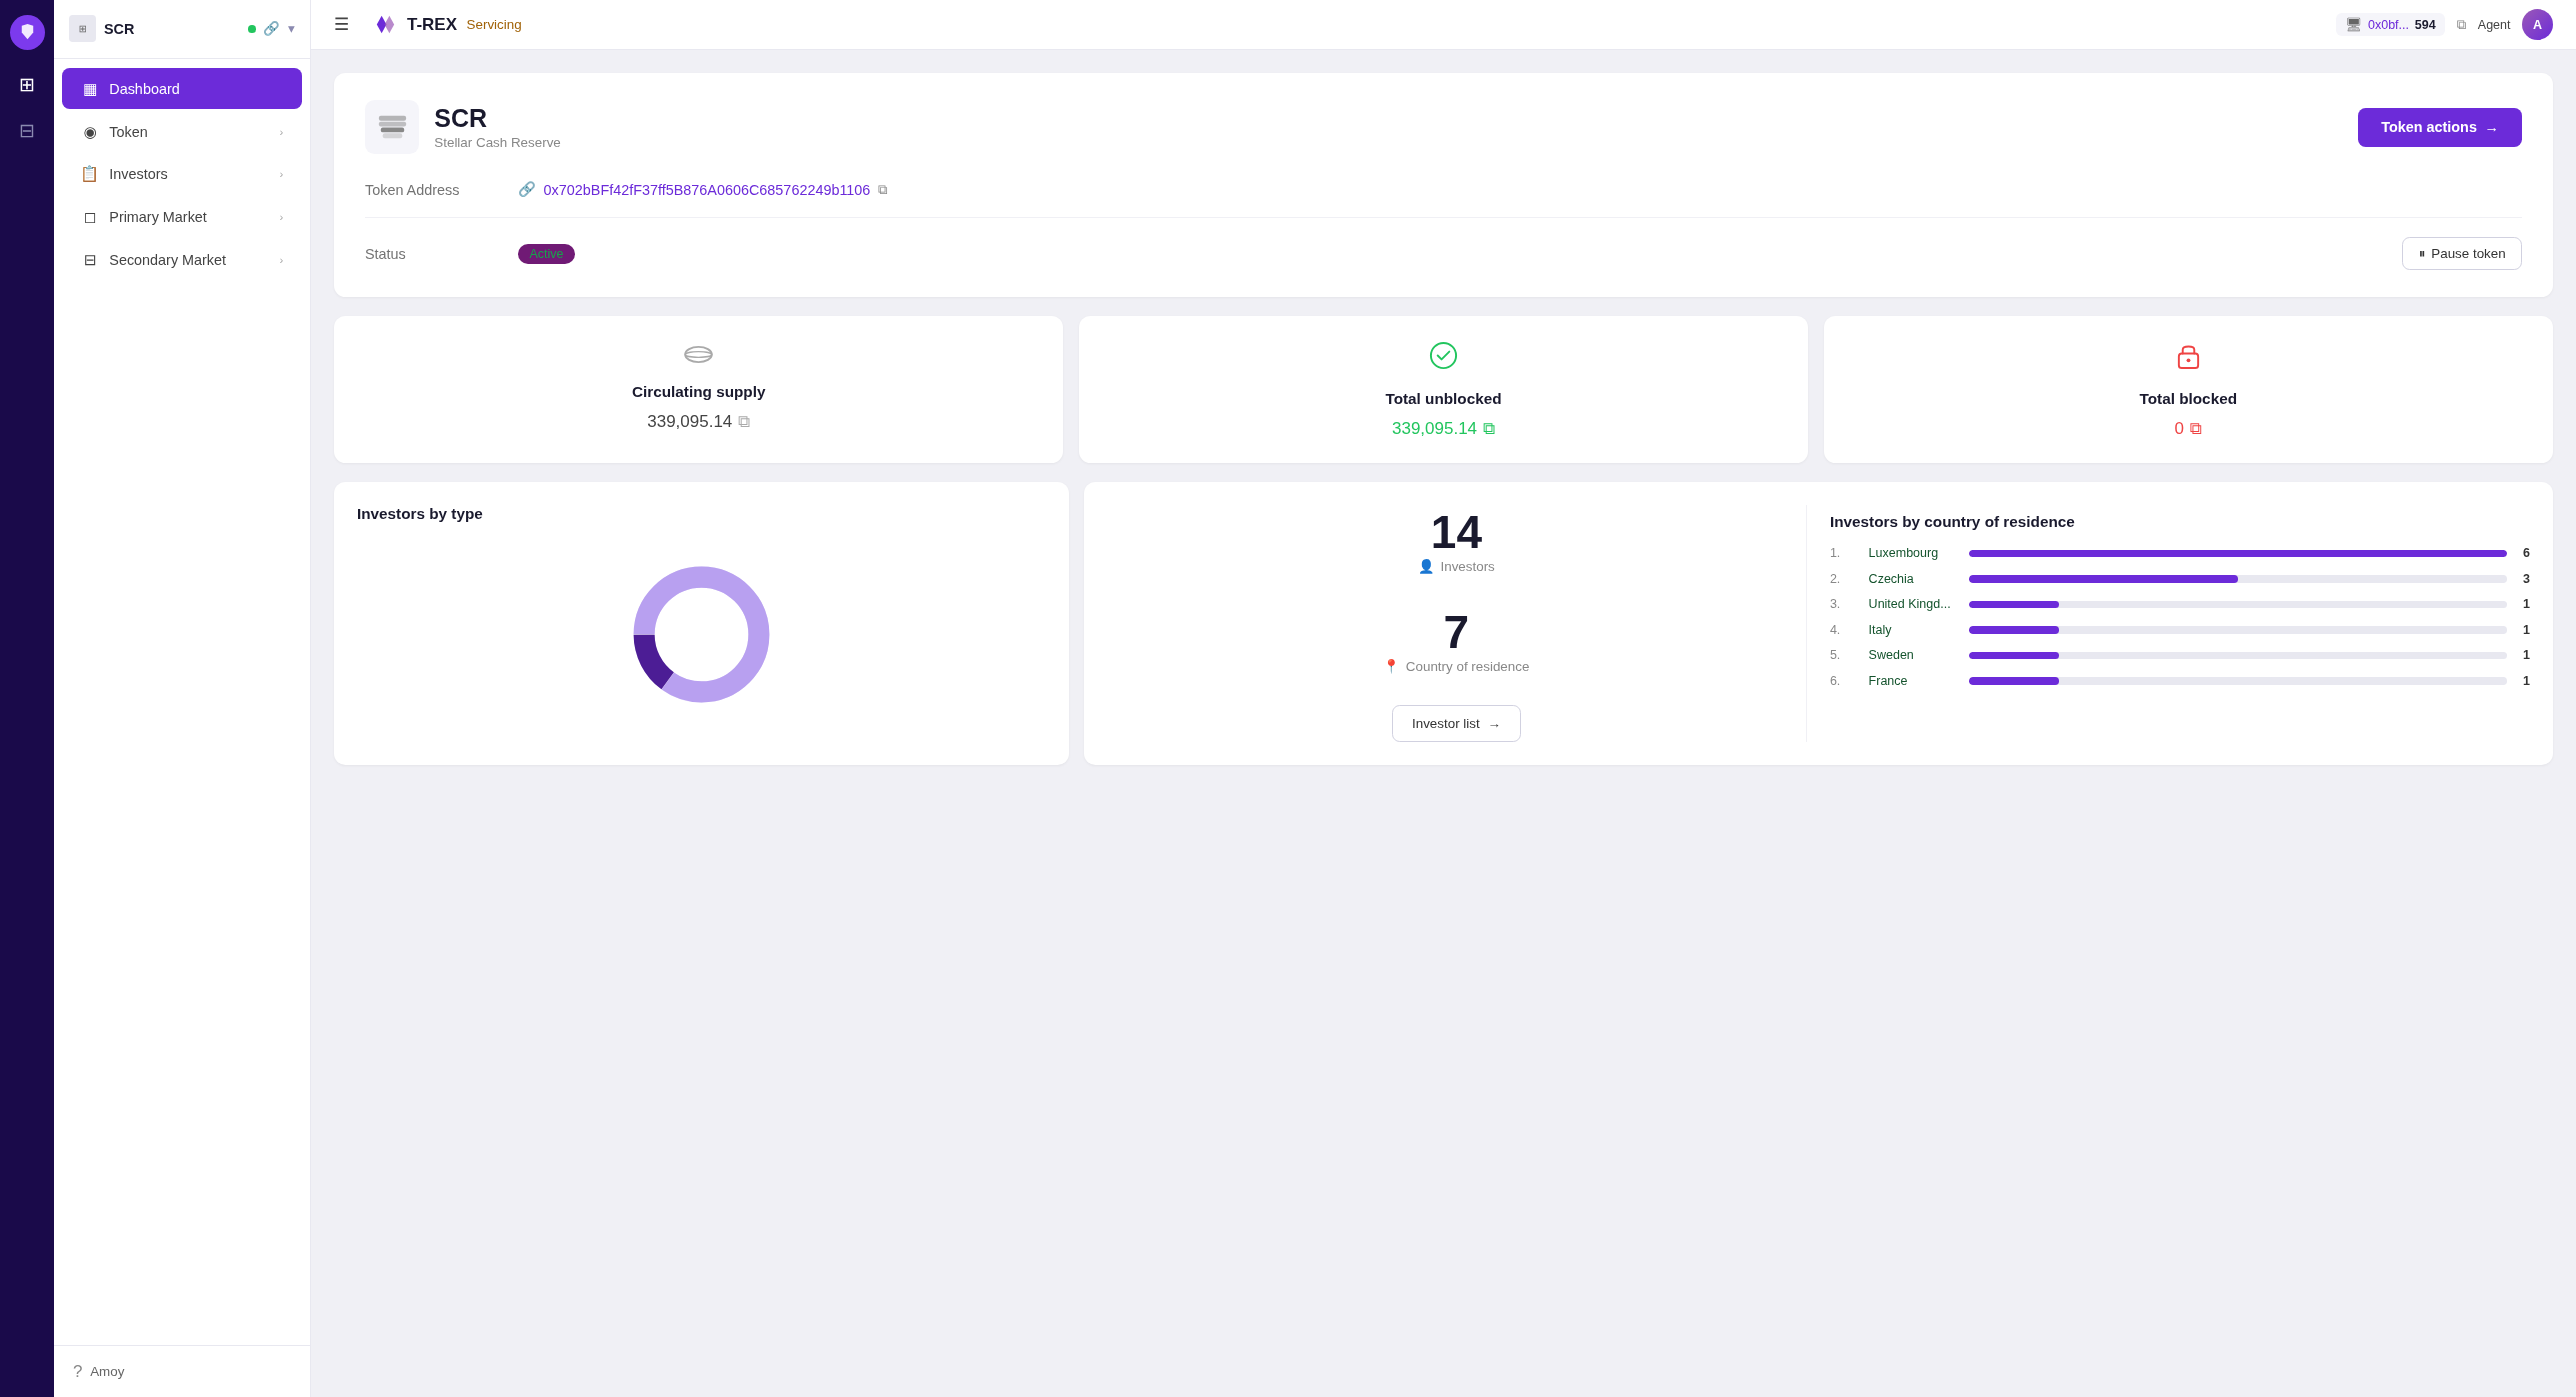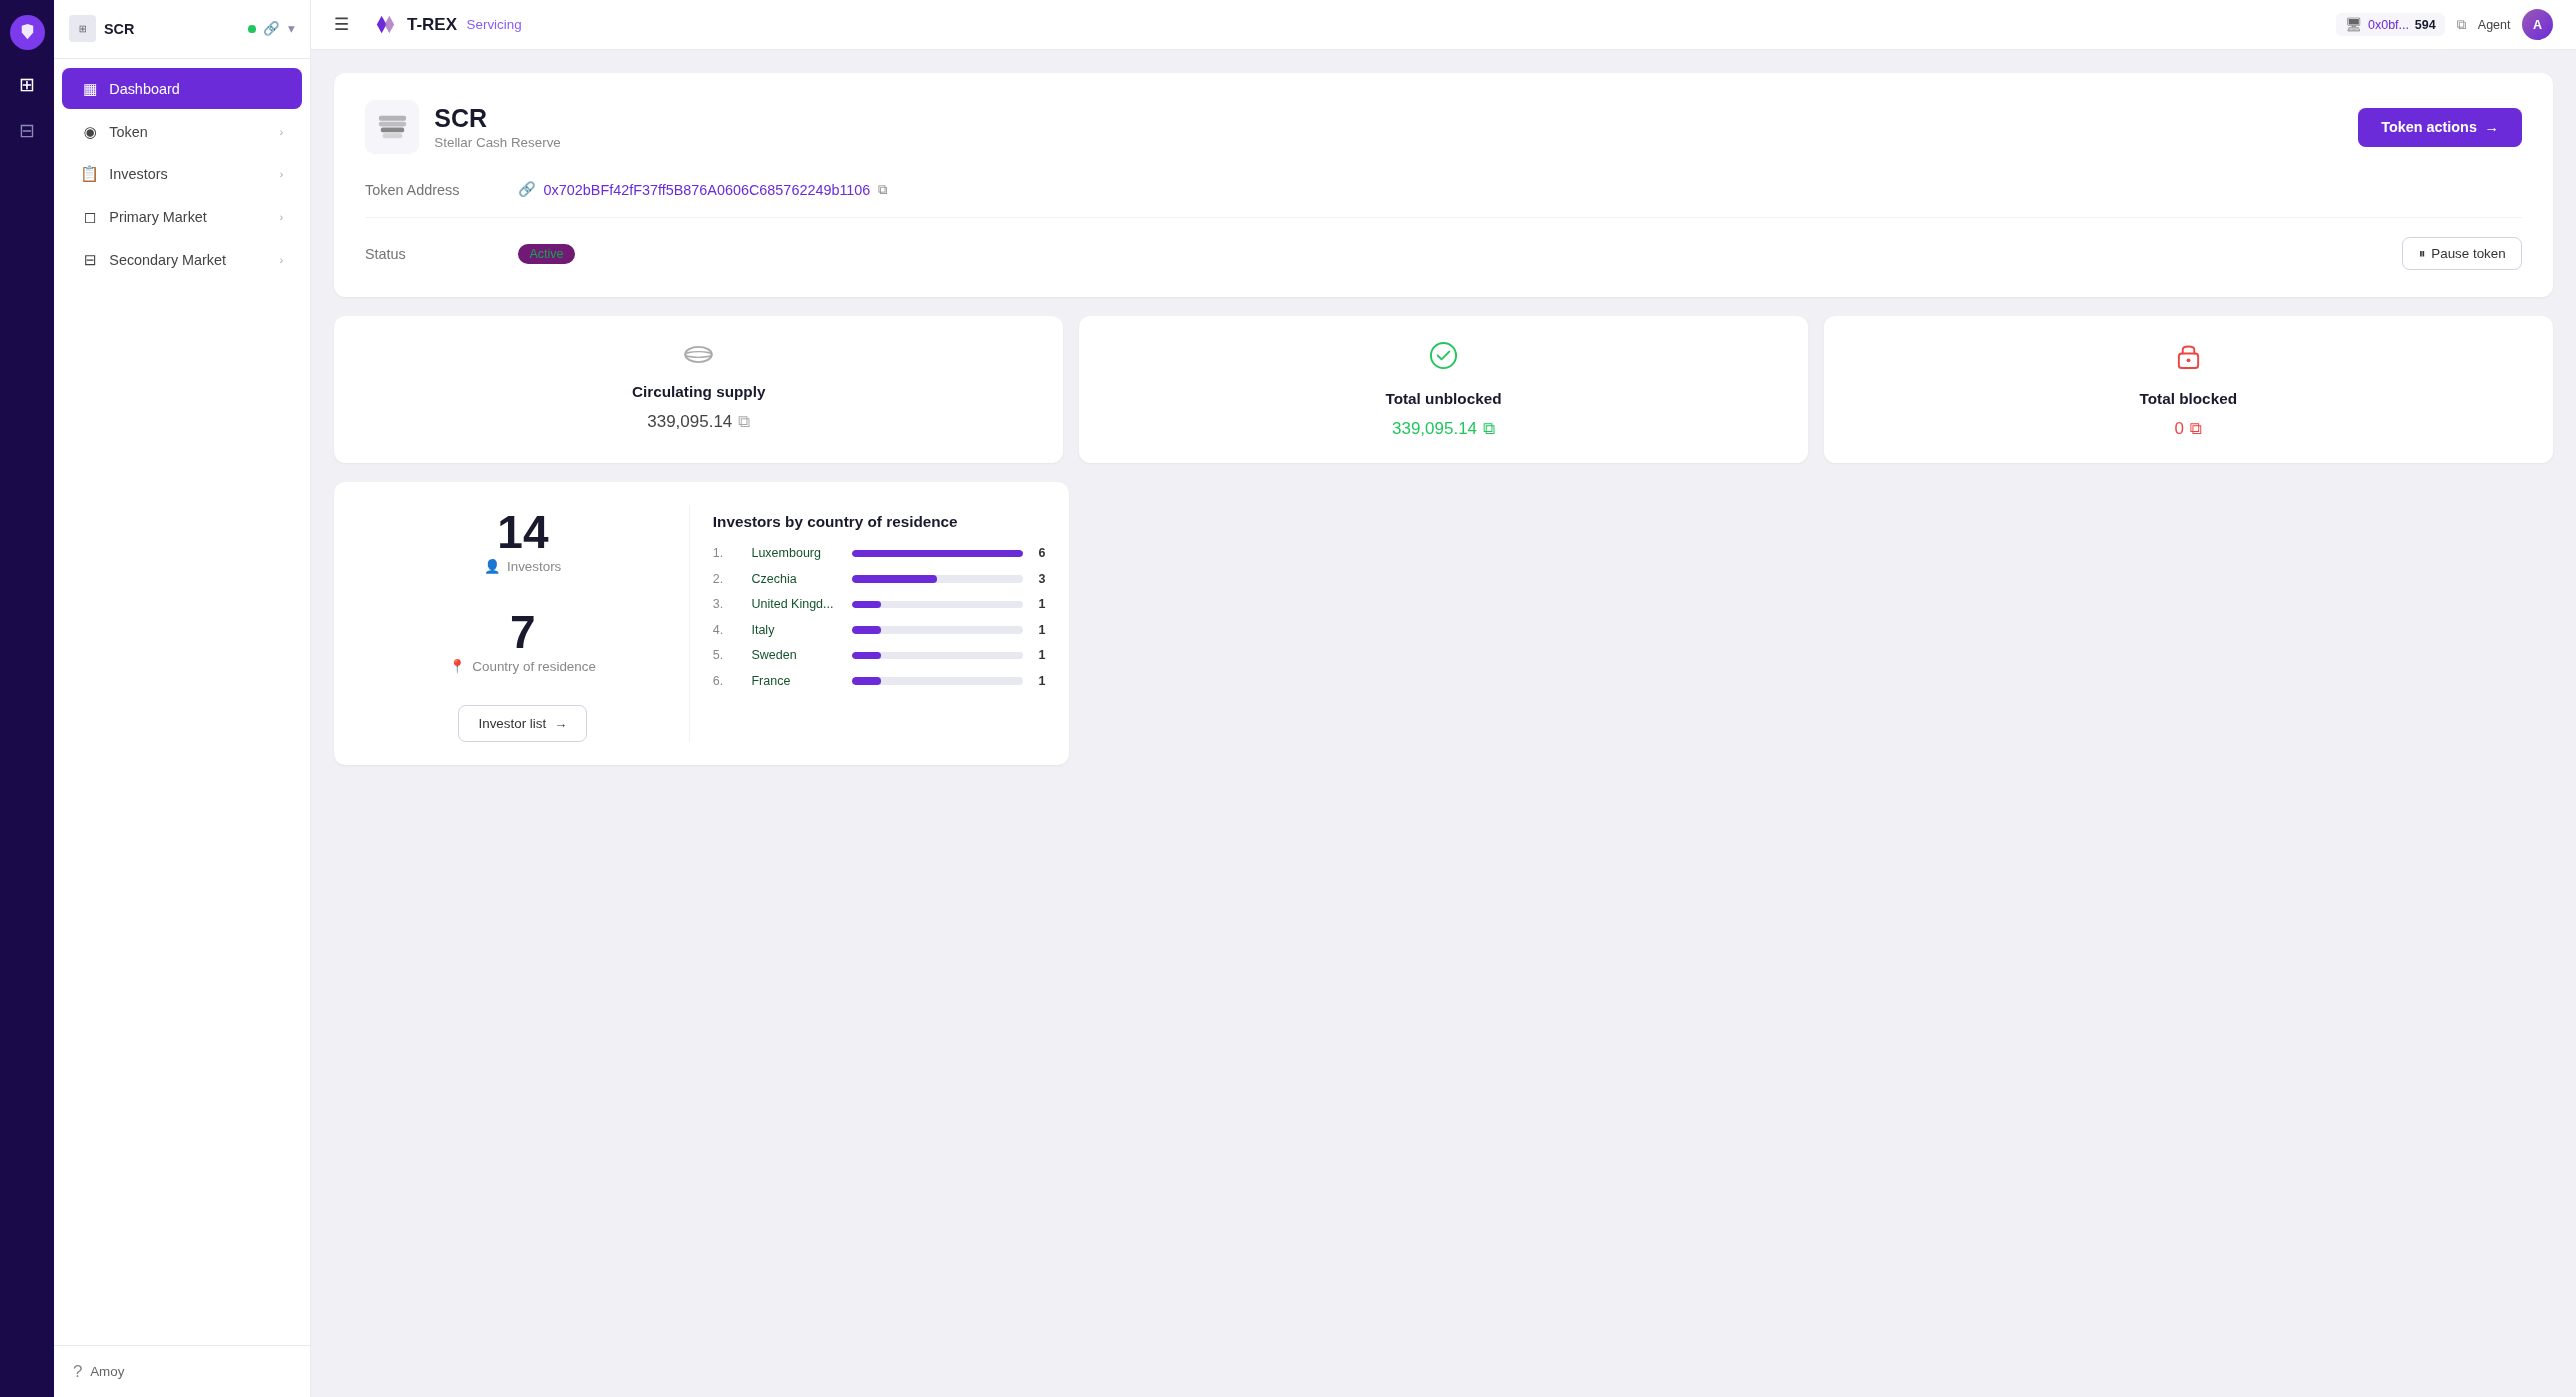--- a/index.html
+++ b/index.html
@@ -115,21 +115,21 @@
       align-items: center;
       gap: 7.7px;
       font-size: 17px;
       font-weight: 700;
       color: #1a1a2e;
     }
     .header-logo .trex-diamonds {
       display: flex;
       gap: 1.9px;
     }
-    .servicing-text { color: #8b5cf6; font-size: 13.4px; font-weight: 400; margin-left: 1.9px; }
+    .servicing-text { color: #a16207; font-size: 13.4px; font-weight: 400; margin-left: 1.9px; }
     .header-spacer { flex: 1; }
     .header-address {
       display: flex;
       align-items: center;
       gap: 5.8px;
       font-size: 12.5px;
       color: #444;
       background: #f5f5fa;
       padding: 3.8px 9.6px;
       border-radius: 5.8px;
@@ -499,20 +499,33 @@
         <span class="stat-label">Total blocked</span>
         <div class="stat-value red">
           <span>0</span>
           <span style="cursor:pointer;">⧉</span>
         </div>
       </div>
     </div>
 
     <div class="bottom-section">
 
+      <div class="investors-type-card">
+        <div class="card-title">Investors by type</div>
+        <div class="donut-container">
+          <svg class="donut-svg" viewBox="0 0 160 160">
+
+            <circle cx="80" cy="80" r="60" fill="none" stroke="#e8e0f8" stroke-width="22"></circle>
+
+            <circle cx="80" cy="80" r="60" fill="none" stroke="#b8a0f0" stroke-width="22" stroke-dasharray="320 57" stroke-dashoffset="94.25" transform="rotate(-90 80 80)"></circle>
+
+            <circle cx="80" cy="80" r="60" fill="none" stroke="#4c1d95" stroke-width="22" stroke-dasharray="56 321" stroke-dashoffset="-226" transform="rotate(-90 80 80)"></circle>
+          </svg>
+        </div>
+      </div>
 
       <div class="investors-country-card">
         <div class="country-stats-left">
           <div style="text-align:center;">
             <div class="big-number">14</div>
             <div class="stat-sub-label">
               <span>👤</span>
               <span>Investors</span>
             </div>
           </div>

